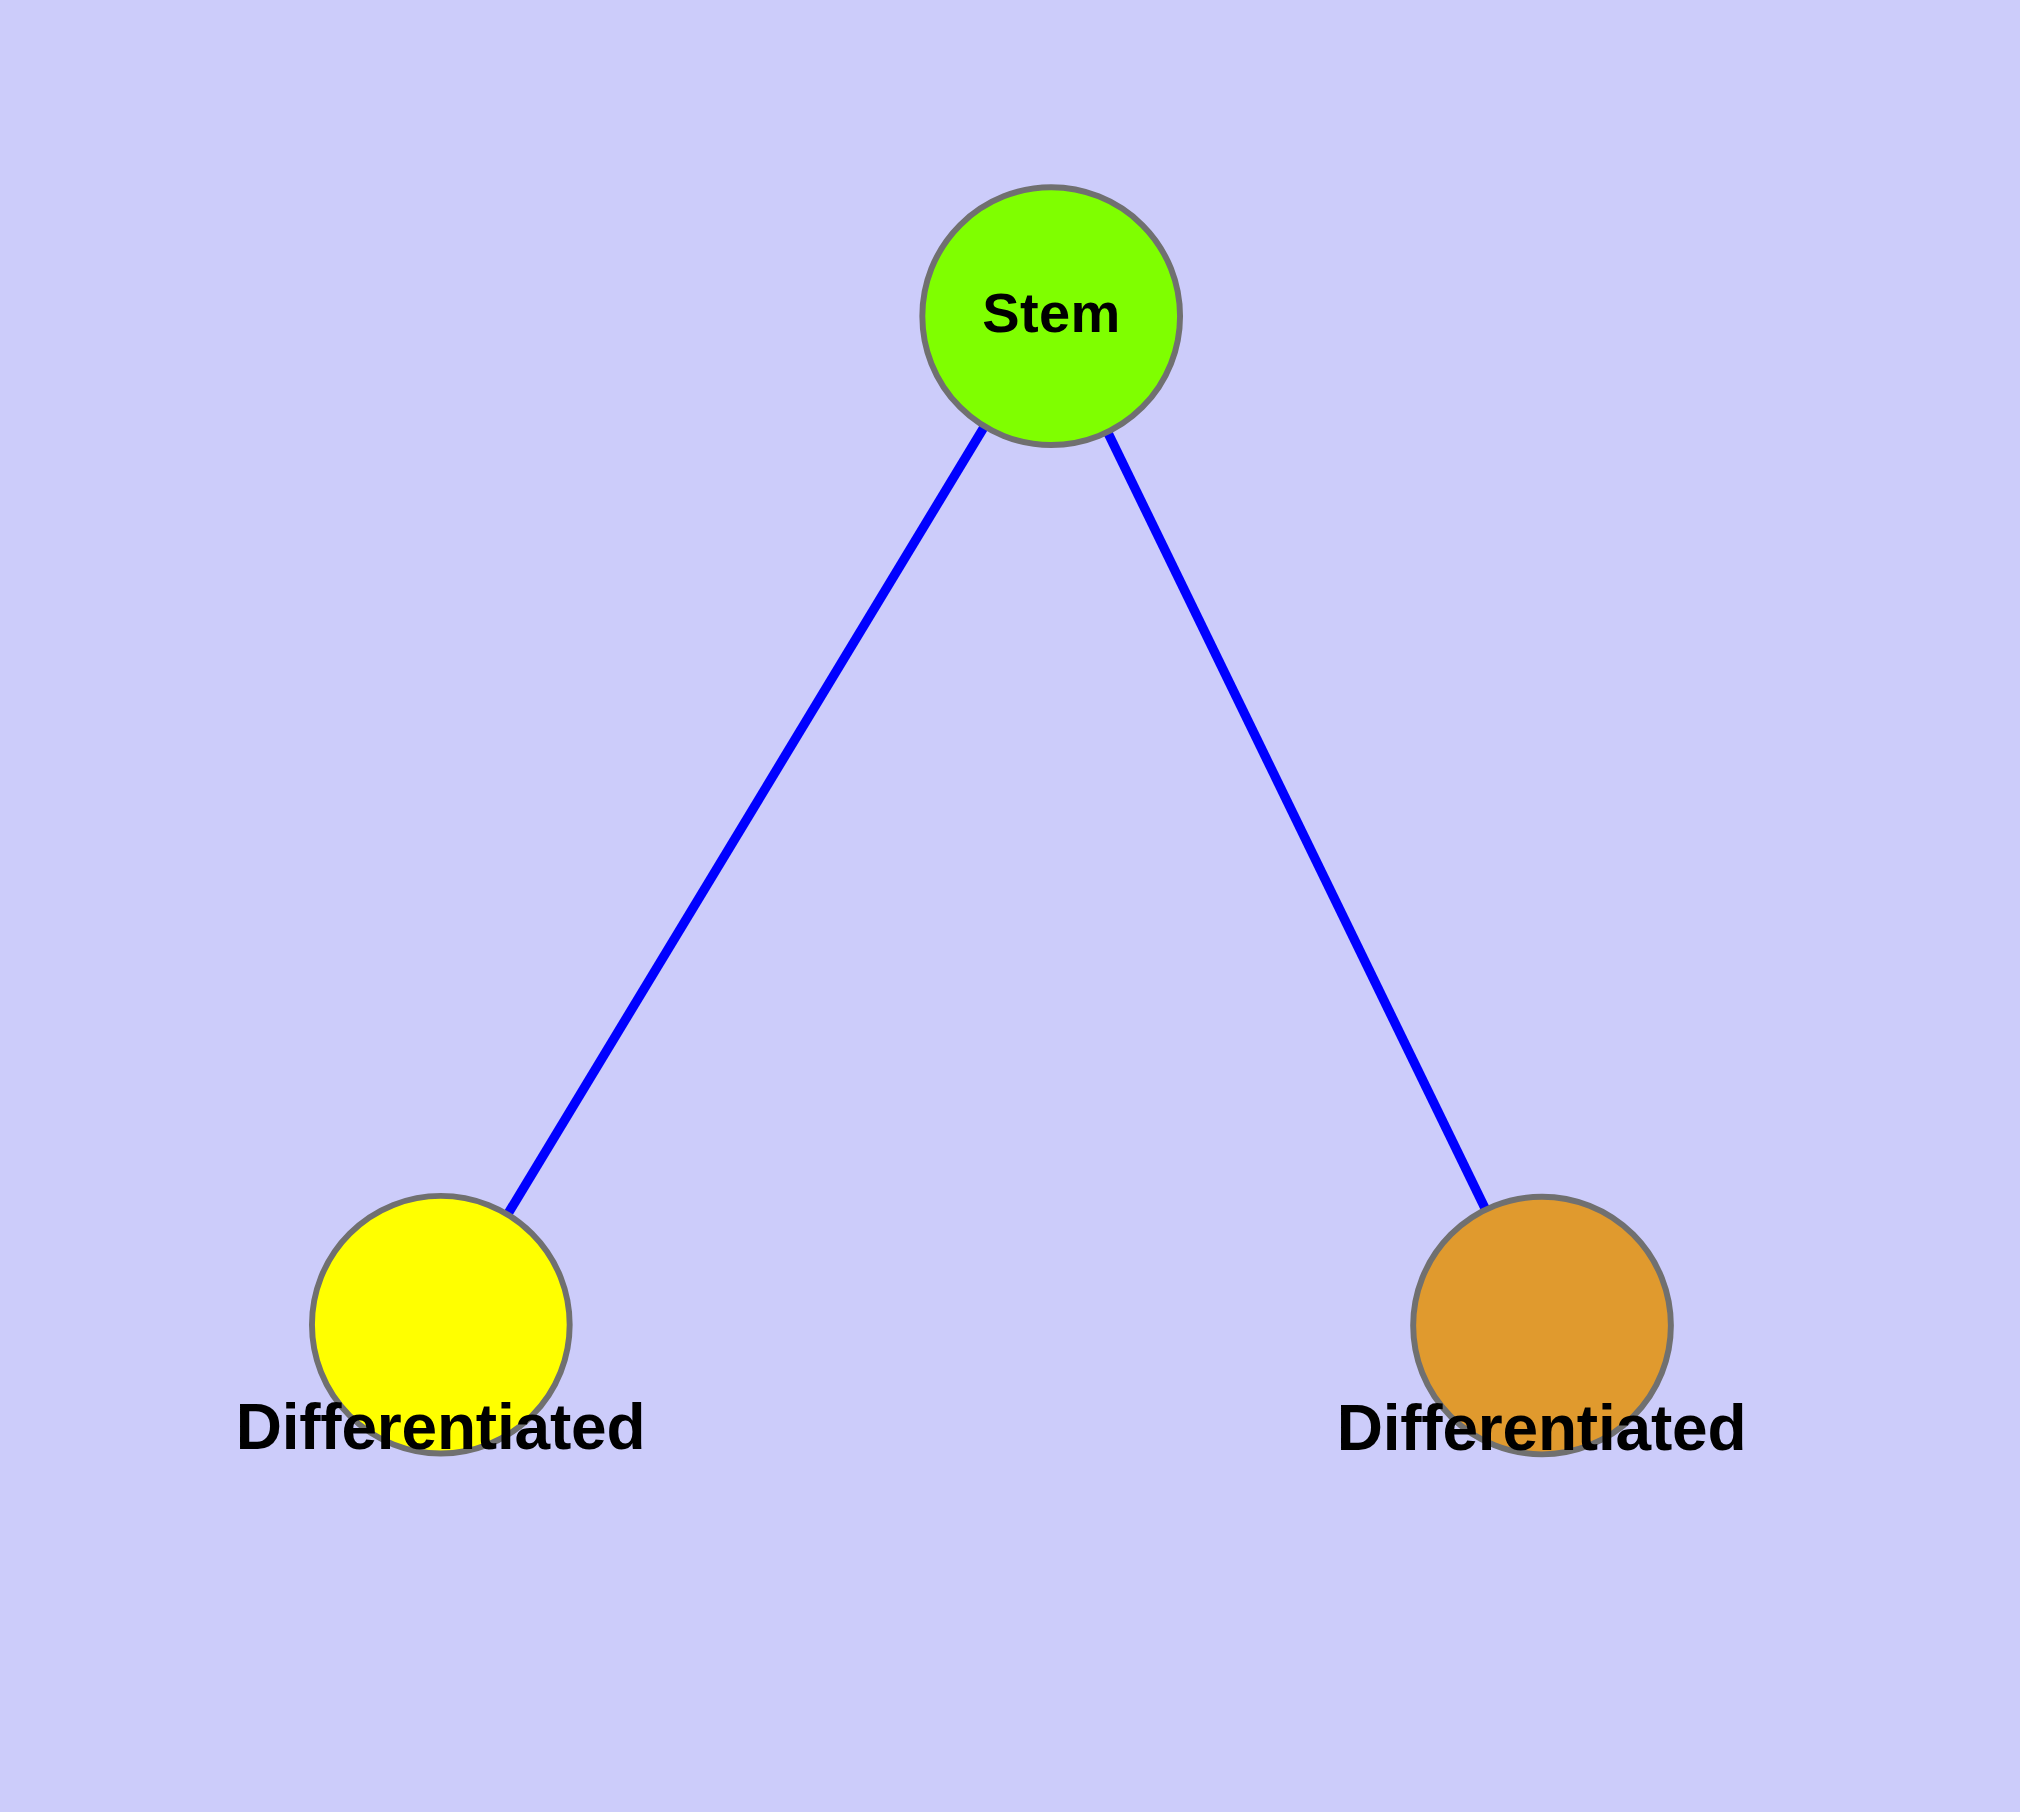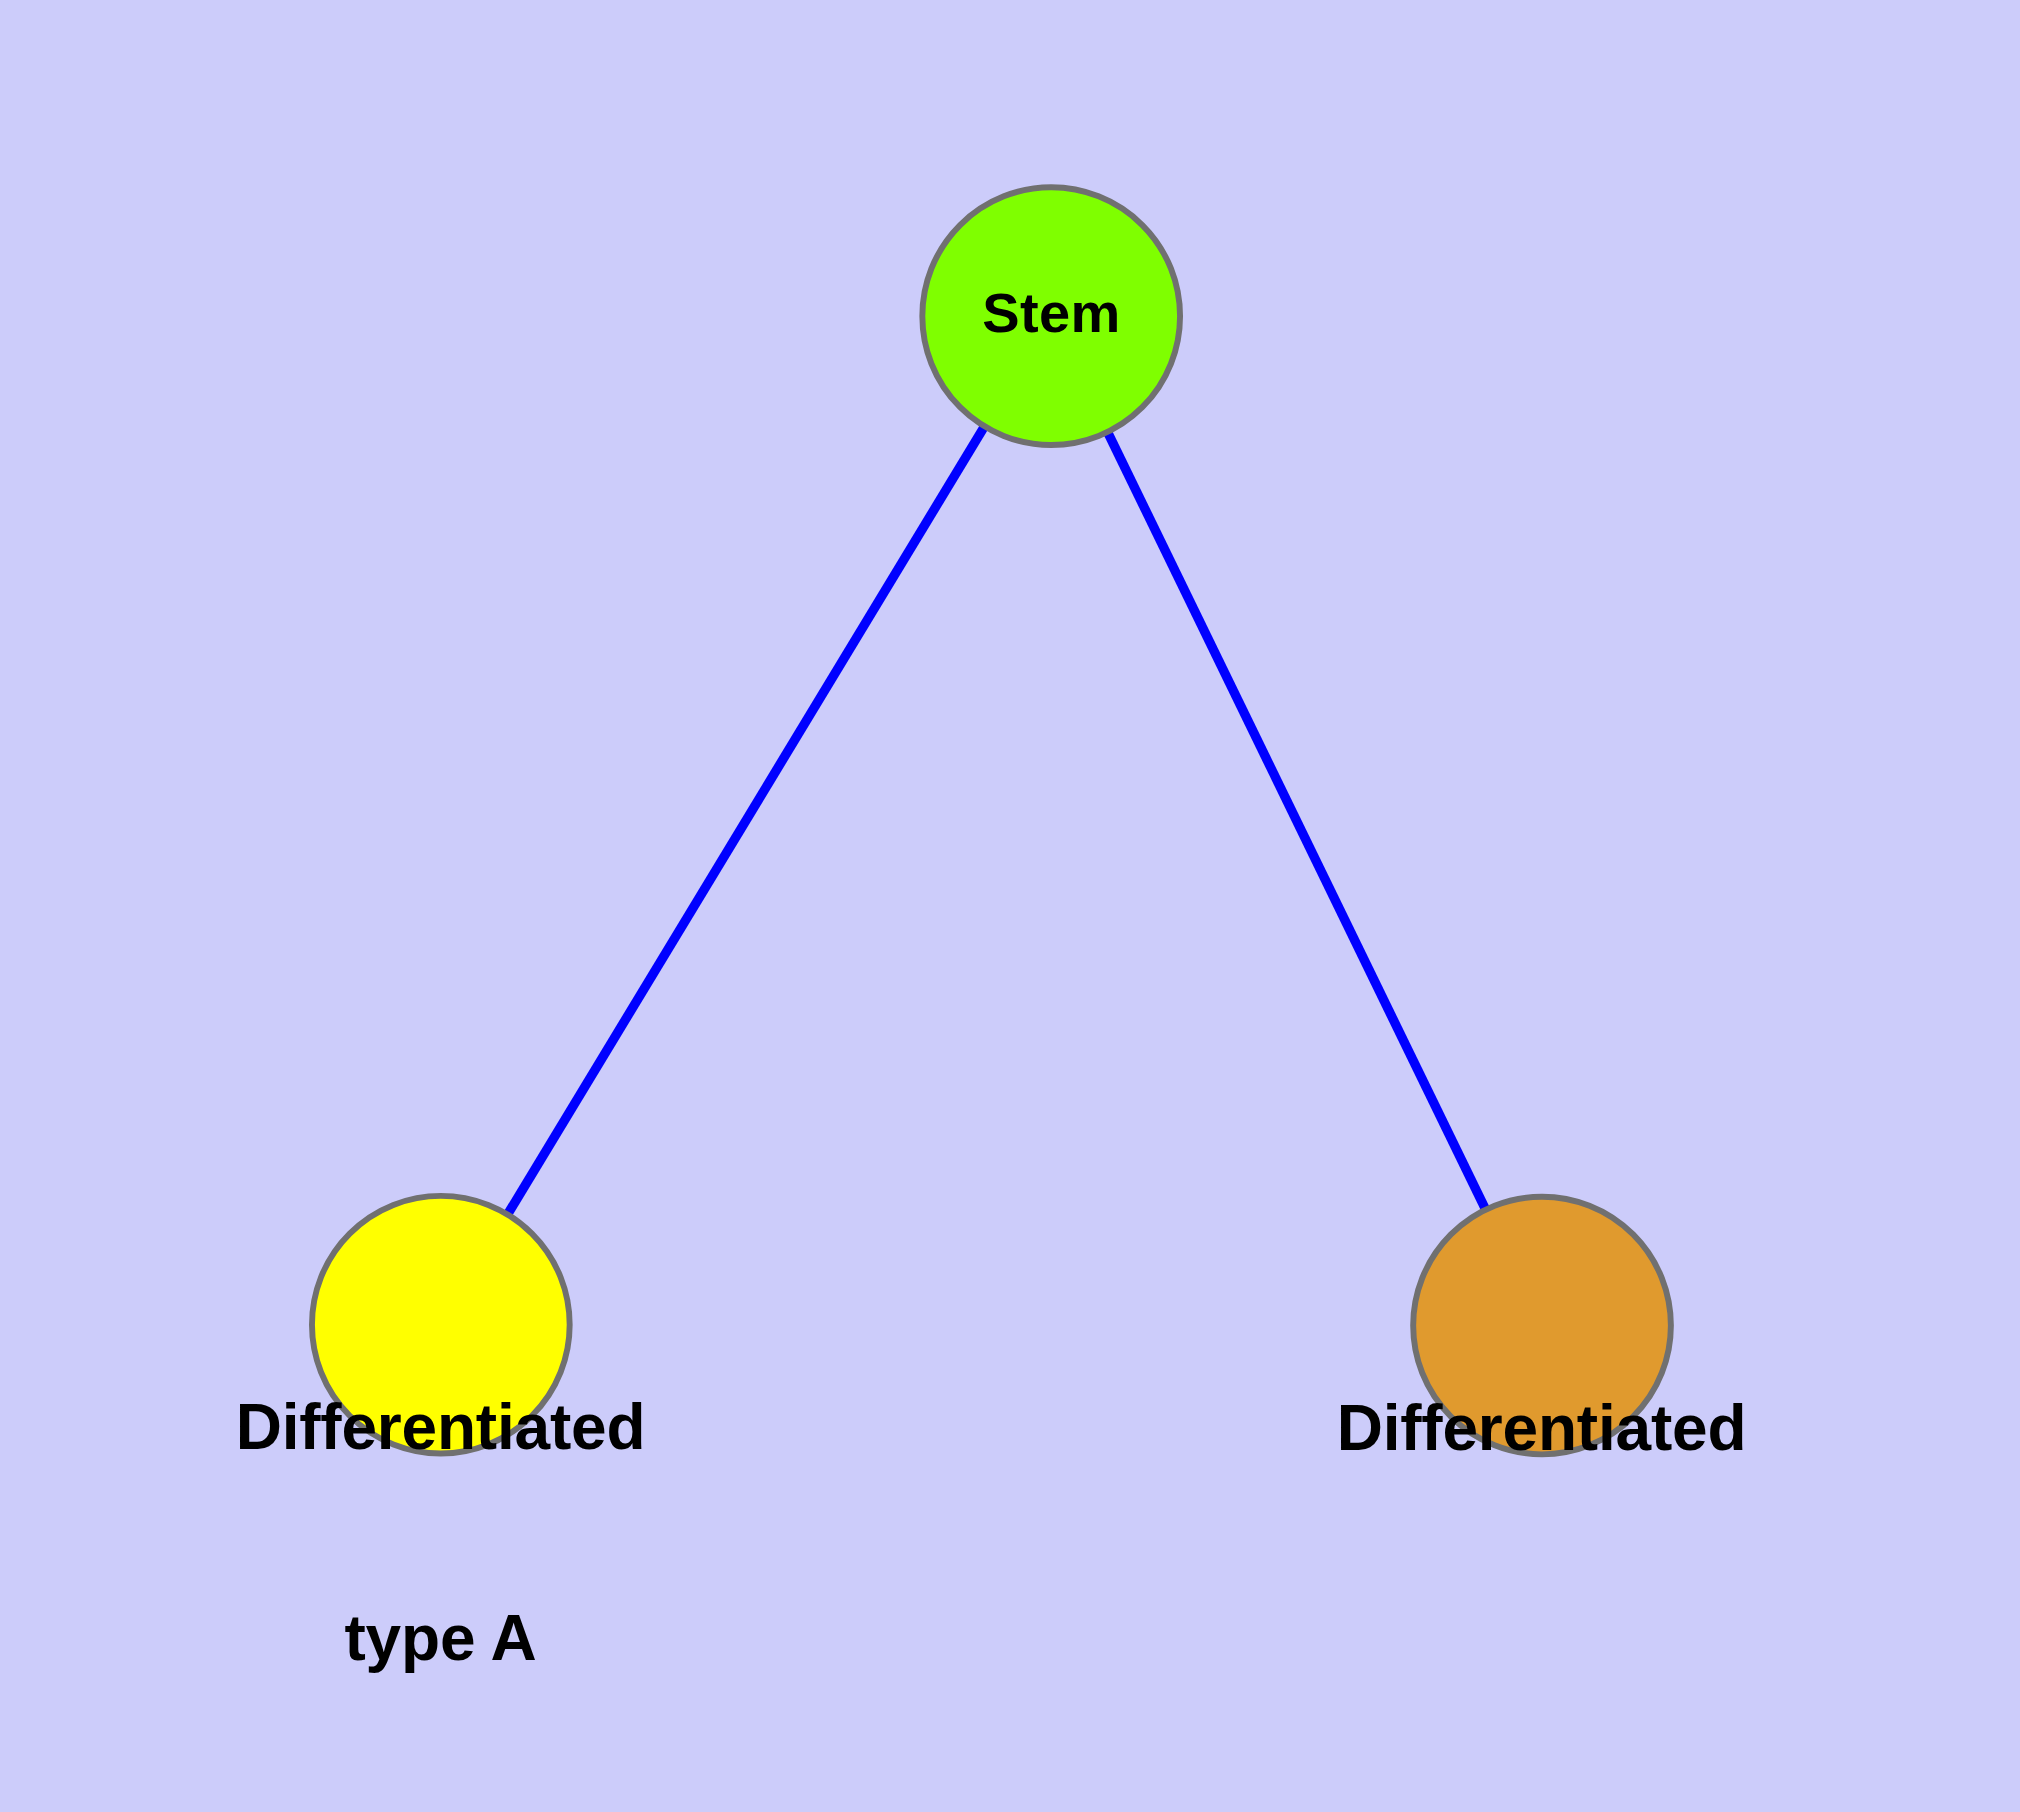--- a/index.html
+++ b/index.html
@@ -71,21 +71,20 @@
       <circle cx="1240" cy="373" r="152" fill="#7fff00" stroke="#707070" stroke-width="7"></circle>
       <circle cx="520" cy="1563" r="152" fill="#ffff00" stroke="#707070" stroke-width="7"></circle>
       <circle cx="1819" cy="1564" r="152" fill="#e09a2e" stroke="#707070" stroke-width="7"></circle>
     </g>
   </svg>
 
   <div class="node-label" id="label-stem" style="font-size: 56px; left: 797px; top: 282px;">Stem</div>
 
   <div class="node-label" id="label-diff-a" style="font-size: 64px; left: 186px; top: 1251px;">
     <div>Differentiated</div>
-    <div>type A</div>
   </div>
 
   <div class="node-label" id="label-diff-b" style="font-size: 64px; left: 1287px; top: 1252px;">
     <div>Differentiated</div>
   </div>
 
 </div>
 
 
 </body></html>

